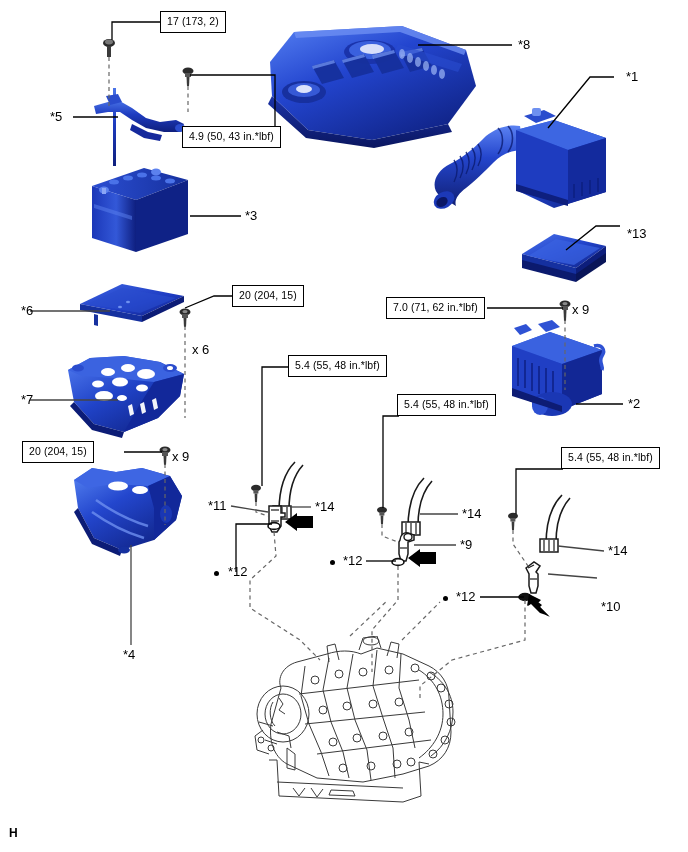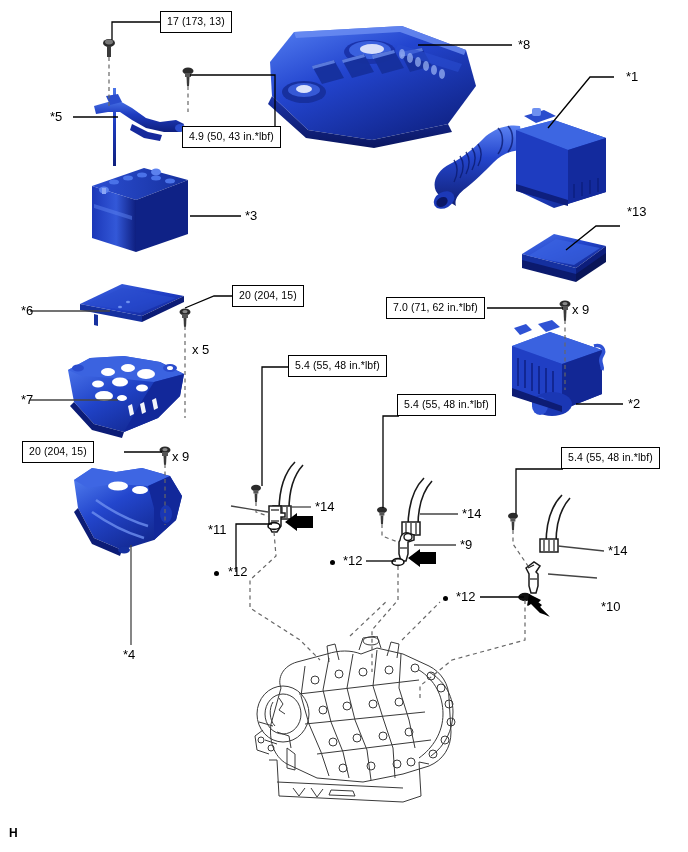--- a/index.html
+++ b/index.html
@@ -615,55 +615,55 @@
       <path d="M398 566 L398 600 L372 630 L372 672"></path>
 
       <path d="M513 530 L513 544 L528 566"></path>
       <path d="M525 600 L525 640 L452 660 L420 686 L420 700"></path>
 
       <path d="M350 636 L388 600"></path>
       <path d="M402 640 L440 602"></path>
     </g>
   </svg>
 
-  <div class="torque" style="left:160px;top:11px;">17 (173, 13)</div>
+  <div class="torque" style="left:160px;top:11px;">17 (173, 2)</div>
 
   <div class="torque" style="left:182px;top:126px;">4.9 (50, 43 in.*lbf)</div>
 
   <div class="torque" style="left:232px;top:285px;">20 (204, 15)</div>
 
   <div class="torque" style="left:22px;top:441px;">20 (204, 15)</div>
 
   <div class="torque" style="left:386px;top:297px;">7.0 (71, 62 in.*lbf)</div>
 
   <div class="torque" style="left:288px;top:355px;">5.4 (55, 48 in.*lbf)</div>
 
   <div class="torque" style="left:397px;top:394px;">5.4 (55, 48 in.*lbf)</div>
 
   <div class="torque" style="left:561px;top:447px;">5.4 (55, 48 in.*lbf)</div>
 
-  <div class="ref" style="left:192px;top:343px;">x 5</div>
+  <div class="ref" style="left:192px;top:343px;">x 6</div>
   <div class="ref" style="left:172px;top:450px;">x 9</div>
   <div class="ref" style="left:572px;top:303px;">x 9</div>
 
   <div class="ref" style="left:626px;top:70px;">*1</div>
   <div class="ref" style="left:628px;top:397px;">*2</div>
   <div class="ref" style="left:245px;top:209px;">*3</div>
   <div class="ref" style="left:123px;top:648px;">*4</div>
   <div class="ref" style="left:50px;top:110px;">*5</div>
   <div class="ref" style="left:21px;top:304px;">*6</div>
   <div class="ref" style="left:21px;top:393px;">*7</div>
   <div class="ref" style="left:518px;top:38px;">*8</div>
   <div class="ref" style="left:460px;top:538px;">*9</div>
   <div class="ref" style="left:601px;top:600px;">*10</div>
-  <div class="ref" style="left:208px;top:499px;margin-top:24px;">*11</div>
+  <div class="ref" style="left:208px;top:499px;">*11</div>
   <div class="ref" style="left:228px;top:565px;">*12</div>
   <div class="ref" style="left:343px;top:554px;">*12</div>
   <div class="ref" style="left:456px;top:590px;">*12</div>
-  <div class="ref" style="left:627px;top:205px;">*13</div>
+  <div class="ref" style="left:627px;top:227px;">*13</div>
   <div class="ref" style="left:315px;top:500px;">*14</div>
   <div class="ref" style="left:462px;top:507px;">*14</div>
   <div class="ref" style="left:608px;top:544px;">*14</div>
 
   <div class="bullet" style="left:214px;top:571px;"></div>
   <div class="bullet" style="left:330px;top:560px;"></div>
   <div class="bullet" style="left:443px;top:596px;"></div>
 
   <div class="corner">H</div>
 

